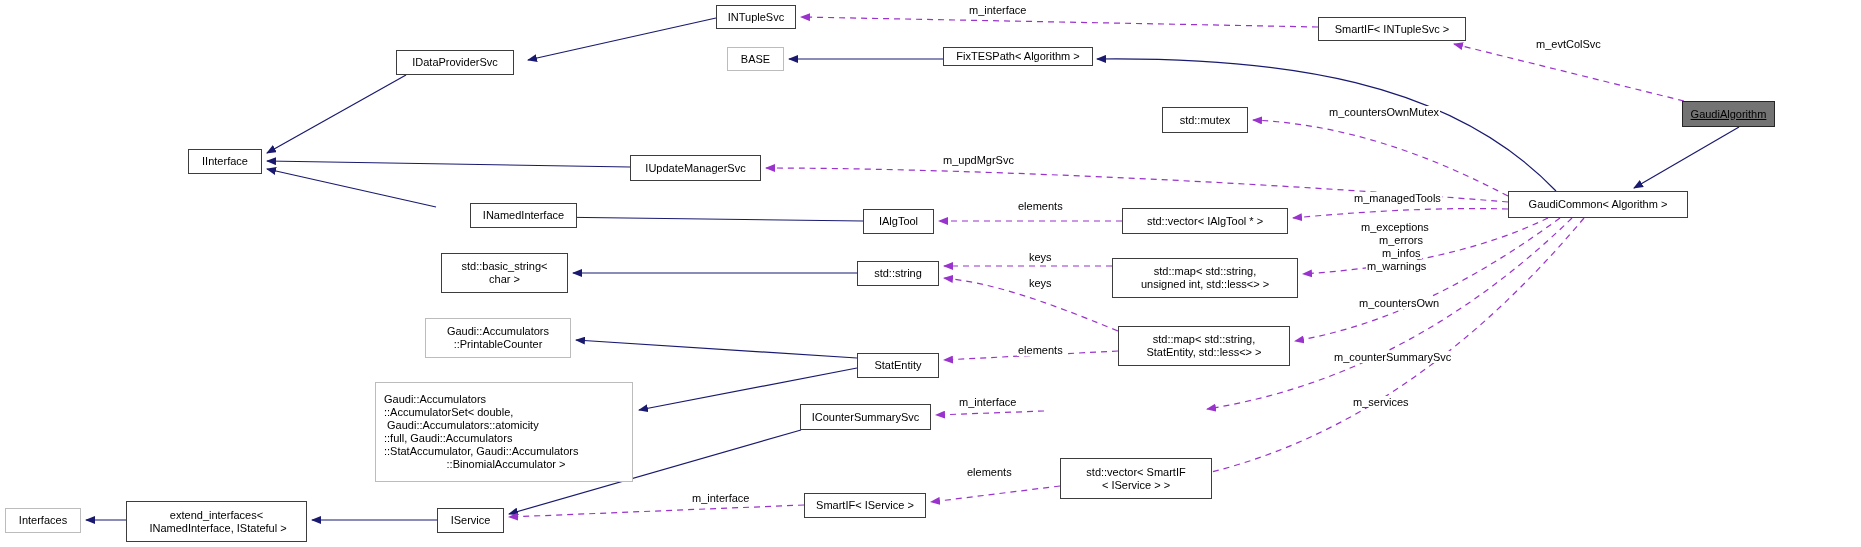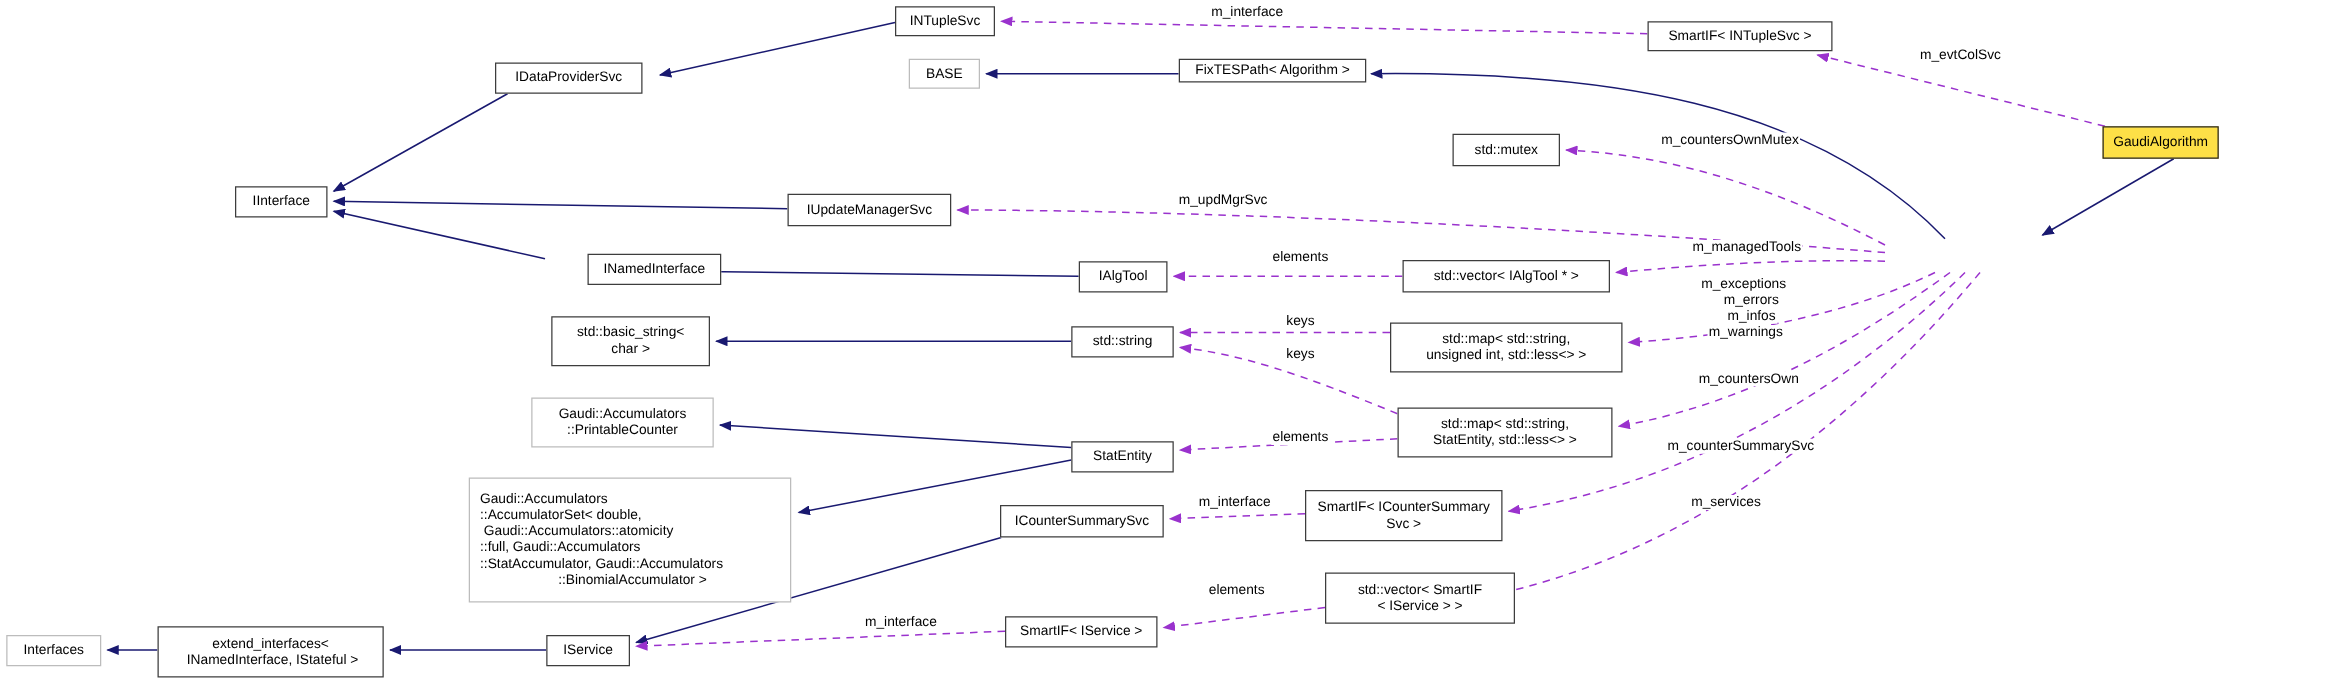--- a/index.html
+++ b/index.html
@@ -1,21 +1,21 @@
 <!DOCTYPE html>
 <html><head>
 <meta charset="utf-8">
 <style>
   html,body{margin:0;padding:0;background:#ffffff;}
   #graph{position:relative;width:1861px;height:547px;font-family:"Liberation Sans",sans-serif;overflow:hidden;background:#ffffff;}
   #edges{position:absolute;left:0;top:0;z-index:1;}
   .node{position:absolute;z-index:3;box-sizing:border-box;border:1.5px solid #3d3d3d;background:#ffffff;display:flex;flex-direction:column;justify-content:center;color:#000000;font-size:11px;line-height:13px;}
   .node .nline{text-align:center;white-space:pre;}
   .node.gray{border:1.2px solid #bcbcbc;}
-  .node.highlight{background:#fde047;border-color:#262626;}
+  .node.highlight{background:#737373;border-color:#262626;text-decoration:underline;}
   .node.leftalign{padding-left:8px;padding-right:4px;}
   .node.leftalign .nline{text-align:left;}
   .edge-label{position:absolute;z-index:2;font-size:11px;line-height:12px;color:#000000;background:#ffffff;padding:0 1px;white-space:nowrap;}
 </style>
 </head>
 <body>
 
 <div id="graph">
   <svg id="edges" width="1861" height="547" viewBox="0 0 1861 547">
     <defs>
@@ -83,20 +83,23 @@
     </div>
     <div class="node highlight" style="left: 1682px; top: 101px; width: 93px; height: 26px;">
       <div class="nline">GaudiAlgorithm</div>
     </div>
     <div class="node normal" style="left: 1162px; top: 107px; width: 86px; height: 26px;">
       <div class="nline">std::mutex</div>
     </div>
     <div class="node normal" style="left: 630px; top: 155px; width: 131px; height: 26px;">
       <div class="nline">IUpdateManagerSvc</div>
     </div>
+    <div class="node normal" style="left: 1508px; top: 191px; width: 180px; height: 27px;">
+      <div class="nline">GaudiCommon&lt; Algorithm &gt;</div>
+    </div>
     <div class="node normal" style="left: 434px; top: 203px; width: 107px; height: 25px; margin-left: 36px;">
       <div class="nline">INamedInterface</div>
     </div>
     <div class="node normal" style="left: 863px; top: 209px; width: 71px; height: 25px;">
       <div class="nline">IAlgTool</div>
     </div>
     <div class="node normal" style="left: 1122px; top: 208px; width: 166px; height: 26px;">
       <div class="nline">std::vector&lt; IAlgTool * &gt;</div>
     </div>
     <div class="node normal" style="left: 441px; top: 253px; width: 127px; height: 40px;">
@@ -125,24 +128,20 @@
       <div class="nline">Gaudi::Accumulators</div>
       <div class="nline">::AccumulatorSet&lt; double,</div>
       <div class="nline"> Gaudi::Accumulators::atomicity</div>
       <div class="nline">::full, Gaudi::Accumulators</div>
       <div class="nline">::StatAccumulator, Gaudi::Accumulators</div>
       <div class="nline" style="text-align: center;">::BinomialAccumulator &gt;</div>
     </div>
     <div class="node normal" style="left: 800px; top: 404px; width: 131px; height: 26px;">
       <div class="nline">ICounterSummarySvc</div>
     </div>
-    <div class="node normal" style="left: 1044px; top: 392px; width: 158px; height: 41px;">
-      <div class="nline">SmartIF&lt; ICounterSummary</div>
-      <div class="nline">Svc &gt;</div>
-    </div>
     <div class="node normal" style="left: 1060px; top: 458px; width: 152px; height: 41px;">
       <div class="nline">std::vector&lt; SmartIF</div>
       <div class="nline">&lt; IService &gt; &gt;</div>
     </div>
     <div class="node normal" style="left: 804px; top: 493px; width: 122px; height: 25px;">
       <div class="nline">SmartIF&lt; IService &gt;</div>
     </div>
     <div class="node normal" style="left: 437px; top: 508px; width: 67px; height: 25px;">
       <div class="nline">IService</div>
     </div>

